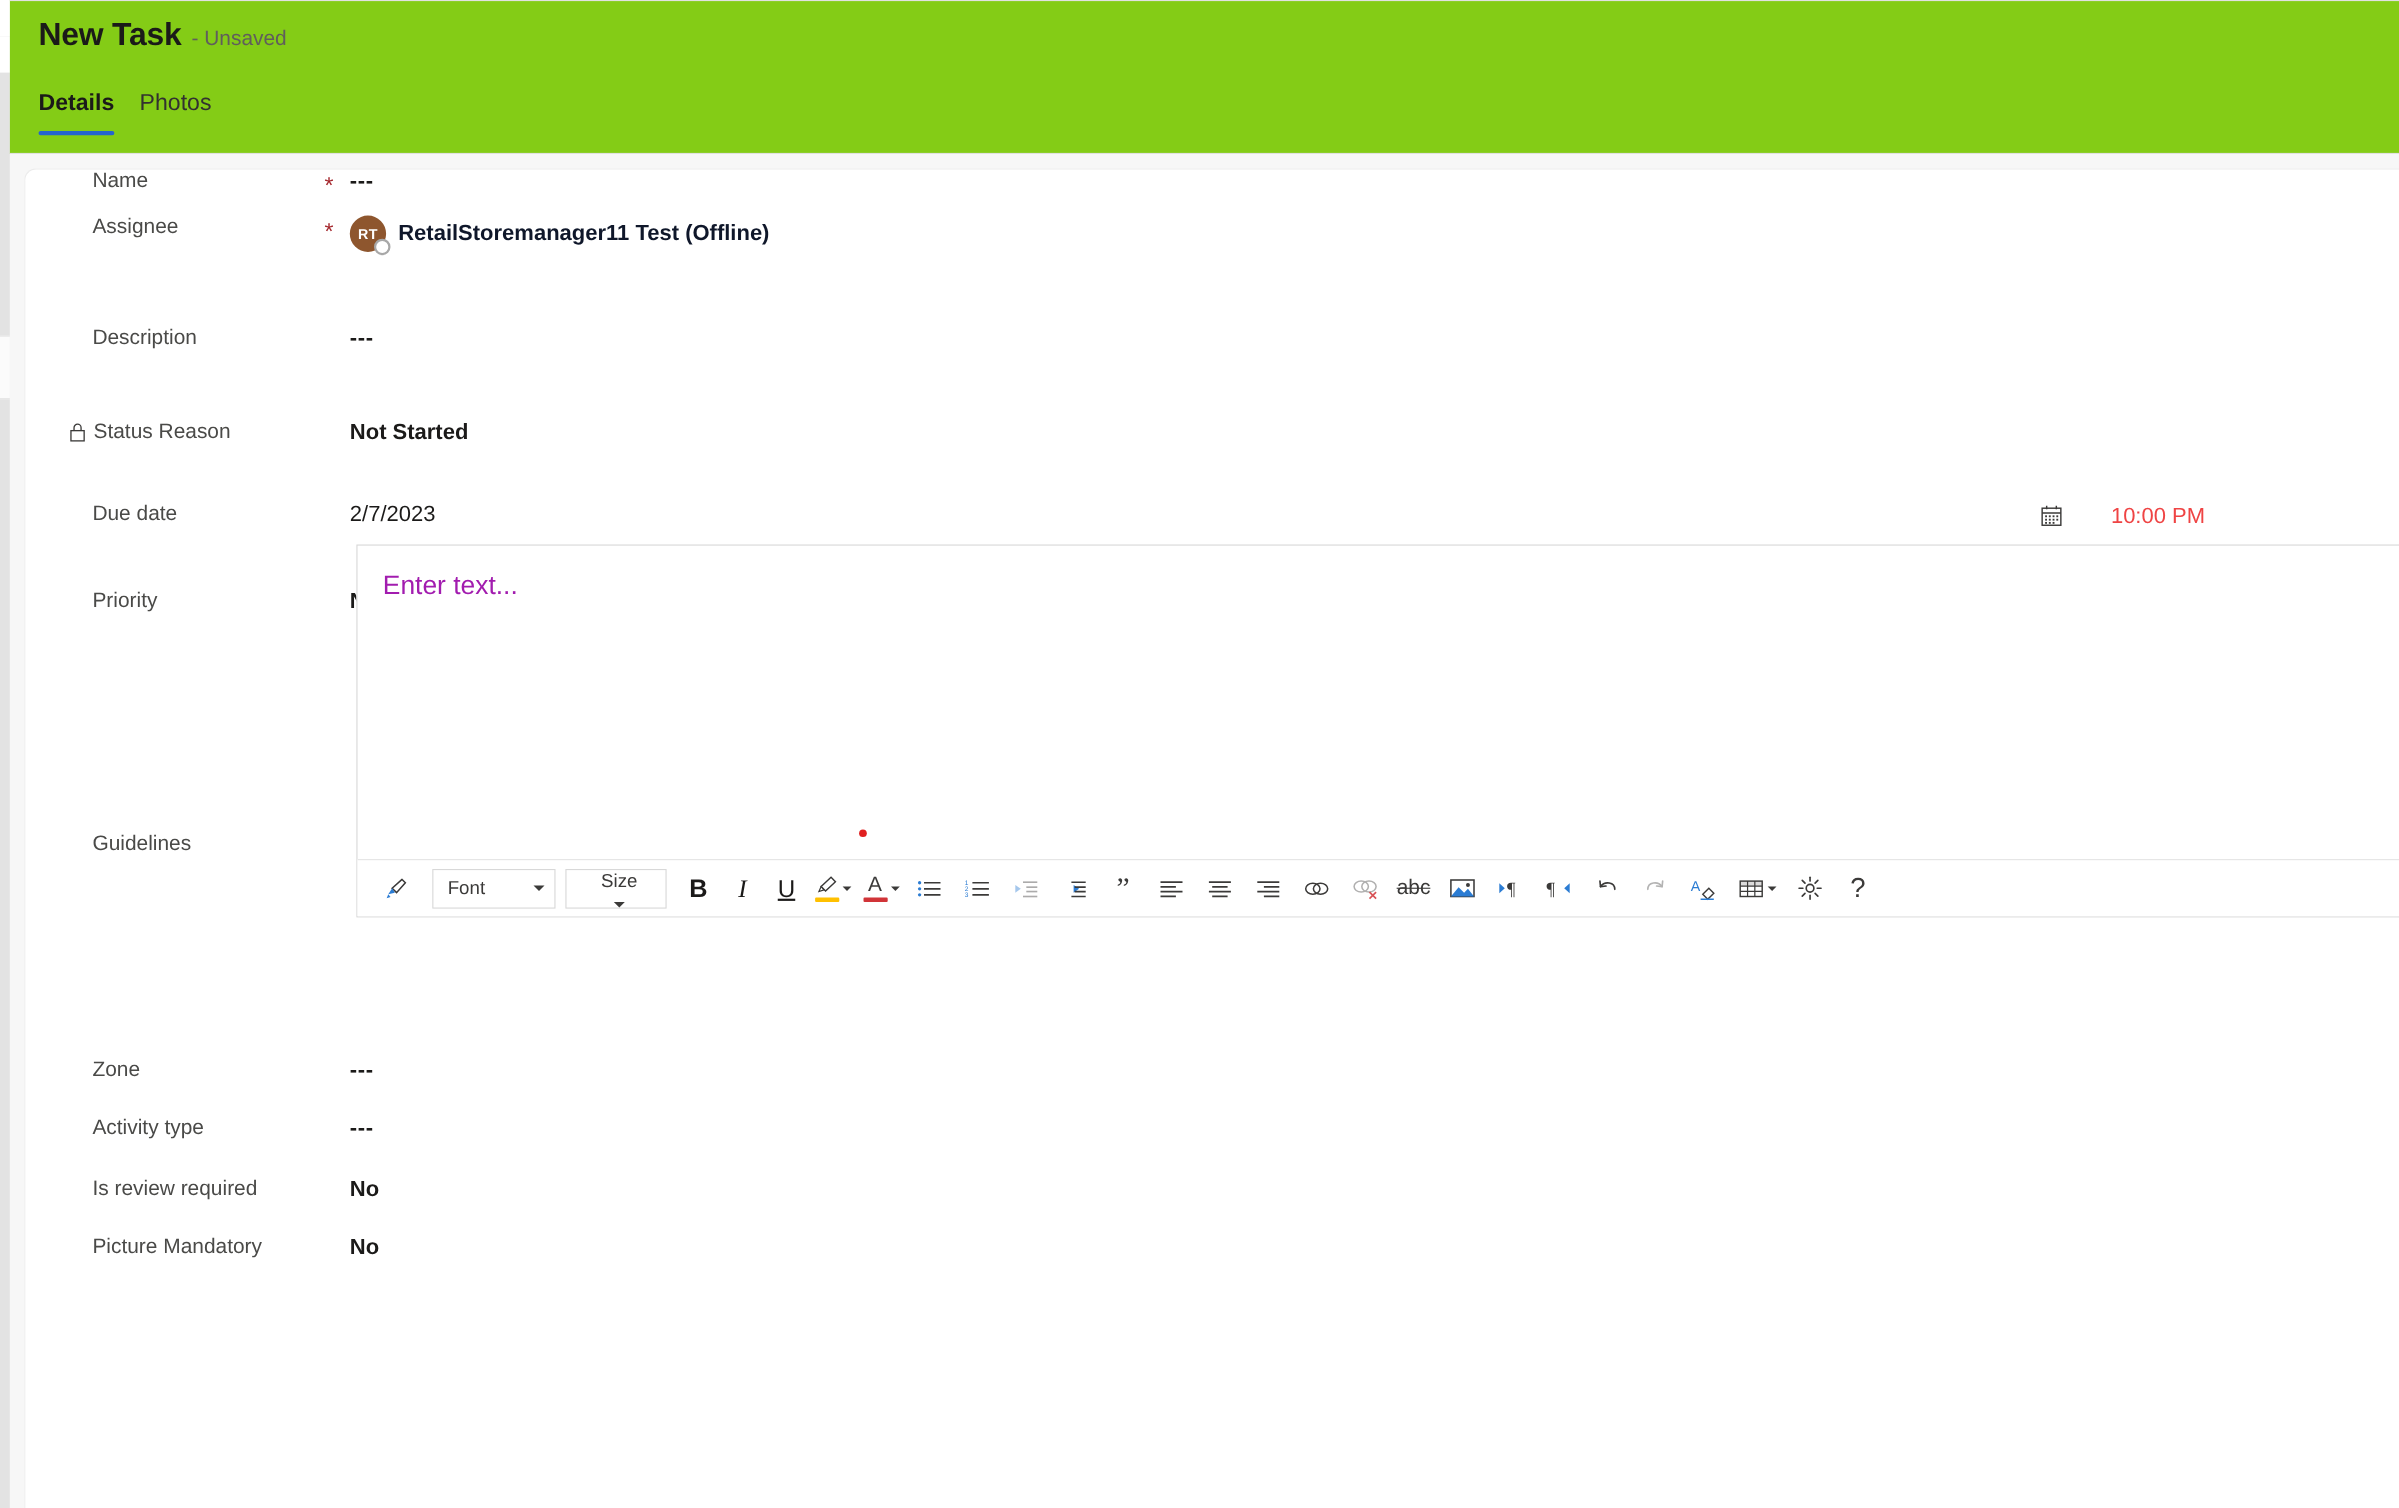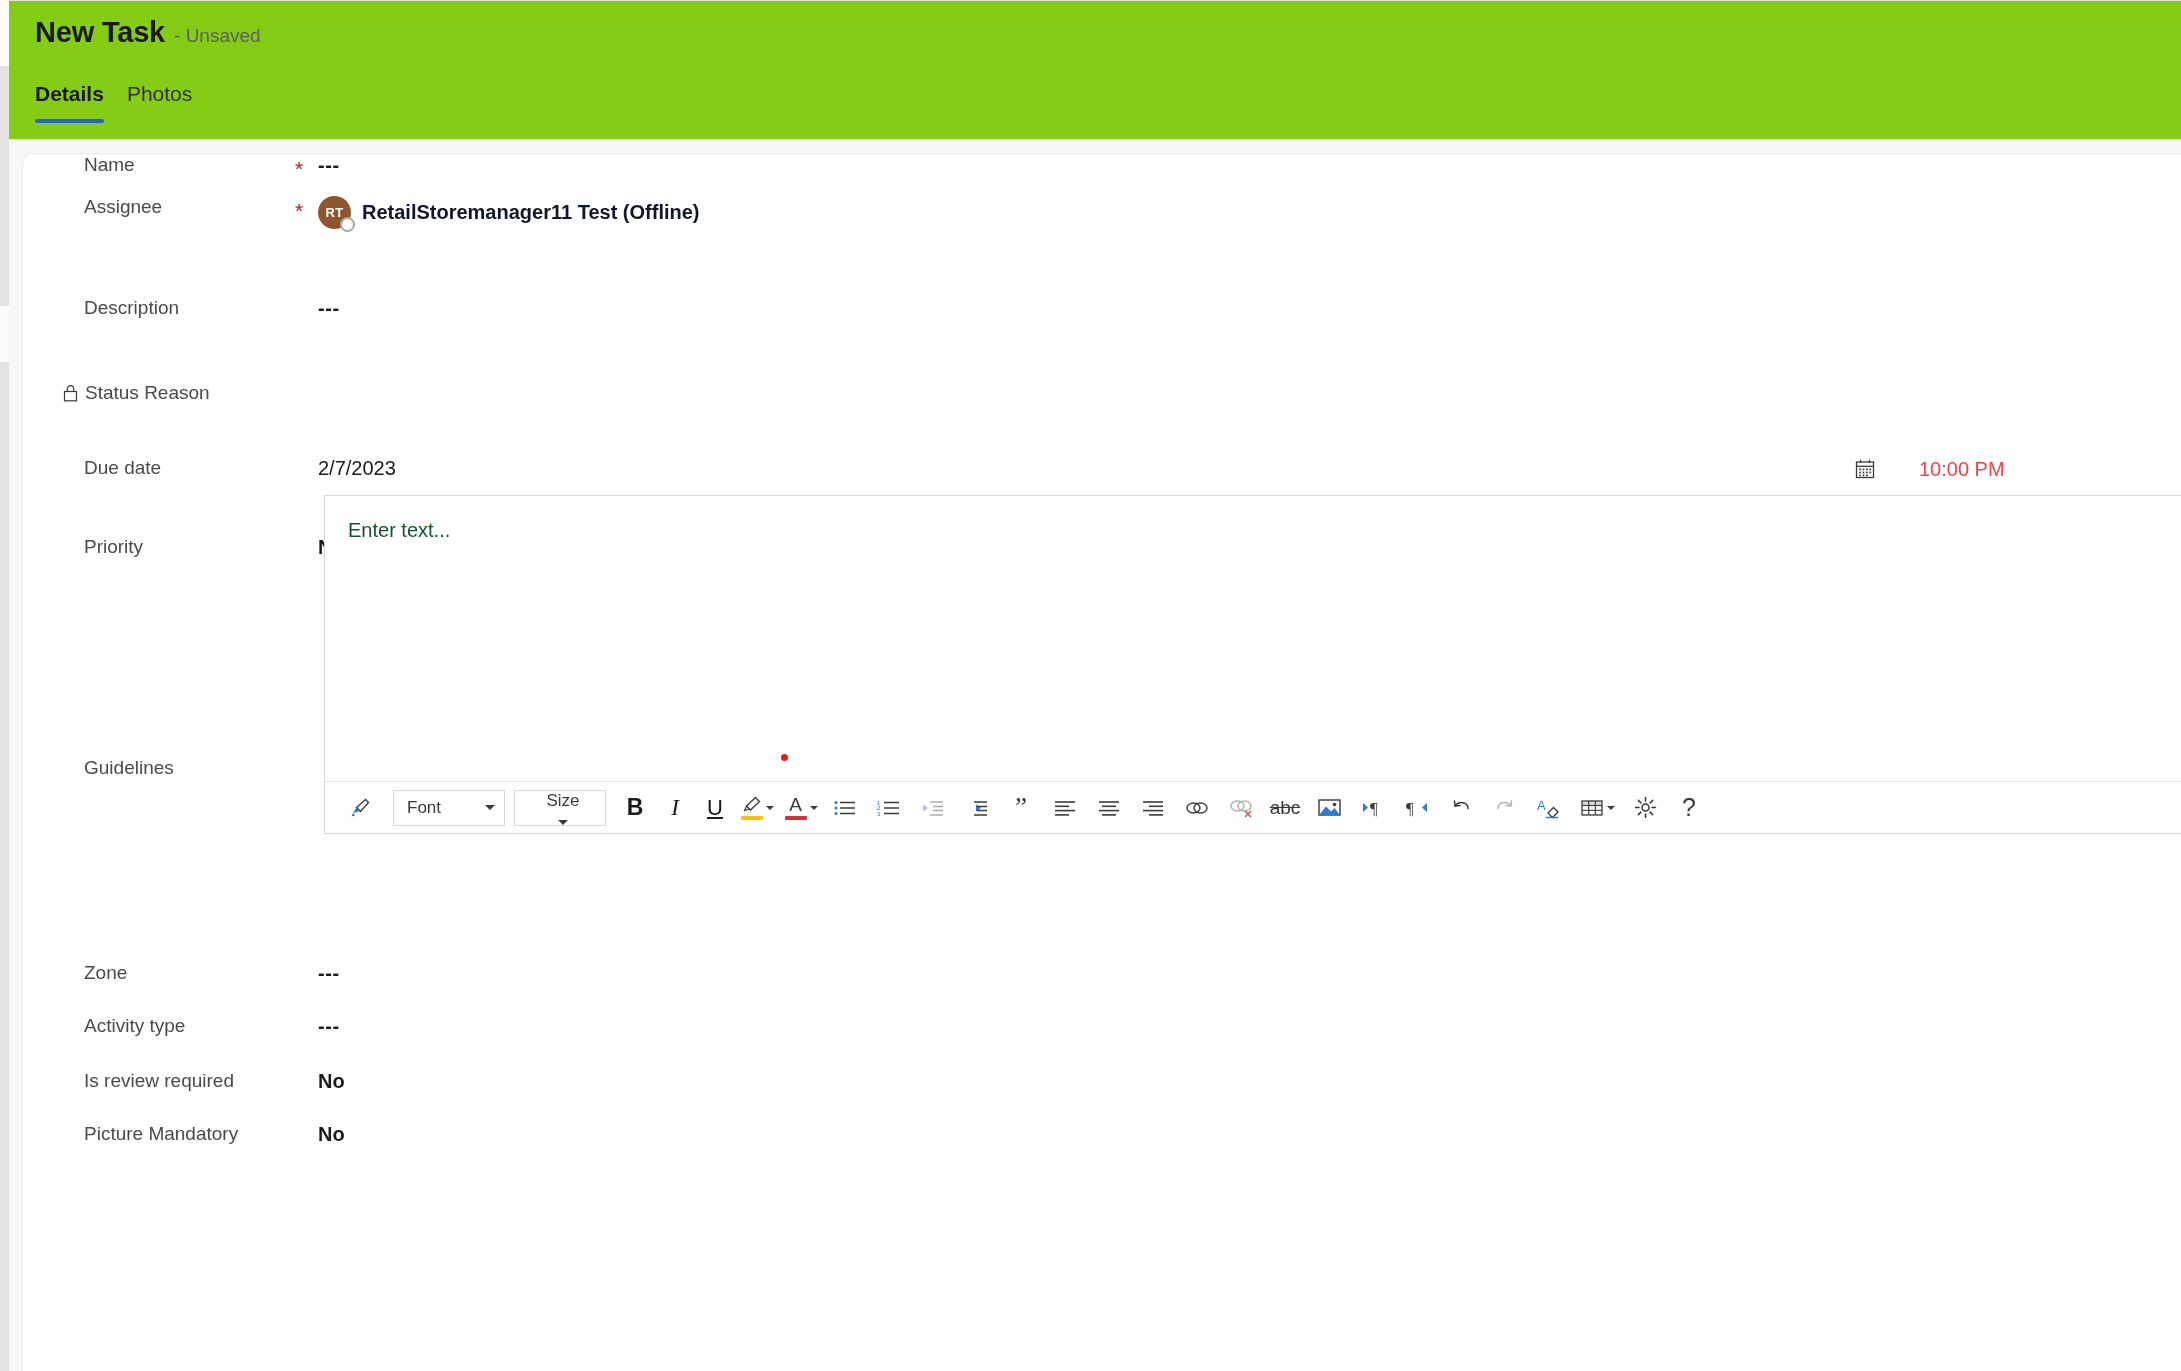--- a/index.html
+++ b/index.html
@@ -238,22 +238,22 @@
     width: 1861px;
     border: 1px solid #d8d8d8;
     background: #ffffff;
   }
   .editor-body {
     position: relative;
     height: 285px;
     padding: 23px 23px 0 23px;
   }
   .editor-placeholder {
-    font-size: 20px;
-    color: #14532d;
+    font-size: 24px;
+    color: #a21caf;
     font-weight: 400;
   }
   .editor-dot {
     position: absolute;
     left: 456px; top: 258px;
     width: 7px; height: 7px;
     border-radius: 50%;
     background: #e02020;
   }
   .toolbar {
@@ -392,20 +392,23 @@
         <div class="label-cell" style="padding-left: 40px;">
           <span class="lock-icon">
             <svg width="15" height="18" viewBox="0 0 15 18" fill="none">
               <rect x="1.5" y="7.5" width="12" height="9.3" stroke="#3b3a39" stroke-width="1.2" fill="none"></rect>
               <path d="M4.3 7.5 V4.8 a3.2 3.2 0 0 1 6.4 0 V7.5" stroke="#3b3a39" stroke-width="1.2" fill="none"></path>
             </svg>
           </span>
           <span class="field-label">Status Reason</span>
         </div>
         <div class="star-cell"></div>
+        <div class="value-cell">
+          <span class="value-strong">Not Started</span>
+        </div>
       </div>
 
       <div class="field-row" style="top: 303px; height: 56px;">
         <div class="label-cell">
           <span class="field-label">Due date</span>
         </div>
         <div class="star-cell"></div>
         <div class="value-cell">
           <span class="value-plain">2/7/2023</span>
         </div>

